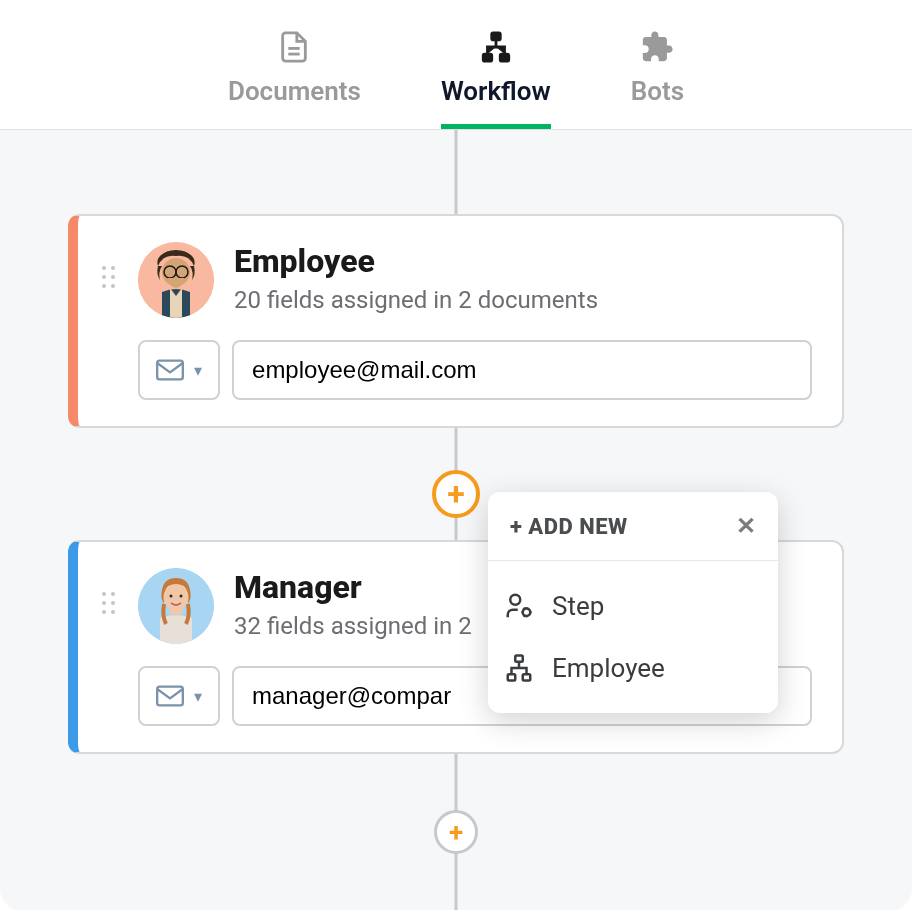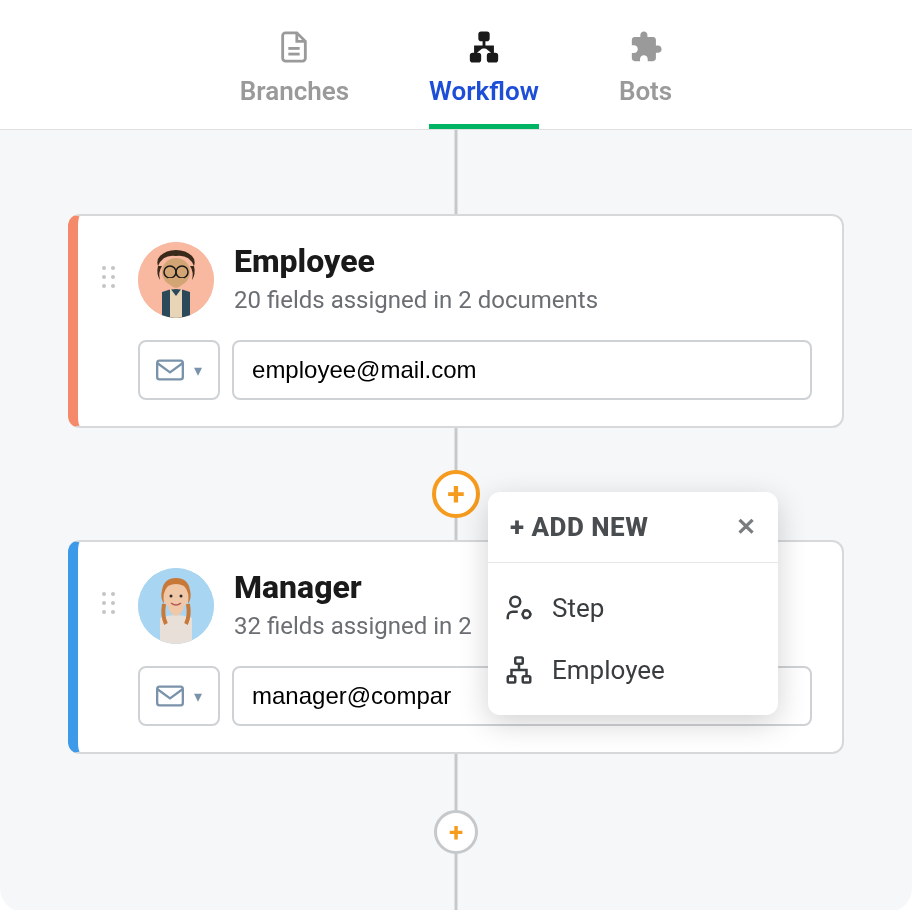--- a/index.html
+++ b/index.html
@@ -27,21 +27,21 @@
   align-items: center;
   gap: 12px;
   padding-bottom: 18px;
   cursor: pointer;
   color: #9a9a9a;
   font-size: 26px;
   font-weight: 600;
   border-bottom: 5px solid transparent;
 }
 .tab.active {
-  color: #1d4ed8;
+  color: #0f172a;
   border-bottom-color: #00b464;
 }
 .tab svg { width: 34px; height: 34px; }
 .tab.active svg { stroke: #1a1a1a; fill: #1a1a1a; }
 .canvas {
   background: #f6f7f8;
   position: relative;
   height: 780px;
   overflow: hidden;
 }
@@ -127,42 +127,42 @@
   border-radius: 12px;
   box-shadow: 0 8px 30px rgba(0,0,0,0.18);
   z-index: 10;
   overflow: hidden;
 }
 .popover-header {
   display: flex; justify-content: space-between; align-items: center;
   padding: 20px 22px;
   border-bottom: 1px solid #e8e8e8;
 }
-.popover-title { font-size: 26px; font-weight: 800; color: #4a4d50; letter-spacing: 0.5px; text-align: right; }
+.popover-title { font-size: 22px; font-weight: 800; color: #4a4d50; letter-spacing: 0.5px; text-align: right; }
 .close-x { color: #7a7d80; font-size: 24px; font-weight: 700; cursor: pointer; }
 .popover-body { padding: 14px 0; }
 .popover-item {
   display: flex; align-items: center; gap: 18px;
   padding: 16px 16px; cursor: pointer;
   font-size: 26px; color: #3a3d40;
 }
 .popover-item svg { width: 30px; height: 30px; flex-shrink: 0; }
 </style>
 </head>
 <body>
 
 <div class="tabs">
   <div class="tab">
     <svg viewBox="0 0 24 24" fill="none" stroke="#9a9a9a" stroke-width="2">
       <path d="M14 2H6a2 2 0 0 0-2 2v16a2 2 0 0 0 2 2h12a2 2 0 0 0 2-2V8z"></path>
       <polyline points="14 2 14 8 20 8"></polyline>
       <line x1="8" y1="13" x2="16" y2="13"></line>
       <line x1="8" y1="17" x2="16" y2="17"></line>
     </svg>
-    <span>Branches</span>
+    <span>Documents</span>
   </div>
   <div class="tab active">
     <svg viewBox="0 0 24 24" fill="none" stroke="#1a1a1a" stroke-width="2">
       <rect x="9" y="2" width="6" height="5" rx="1"></rect>
       <rect x="3" y="17" width="6" height="5" rx="1"></rect>
       <rect x="15" y="17" width="6" height="5" rx="1"></rect>
       <path d="M12 7v5M12 12H6v5M12 12h6v5"></path>
     </svg>
     <span>Workflow</span>
   </div>

